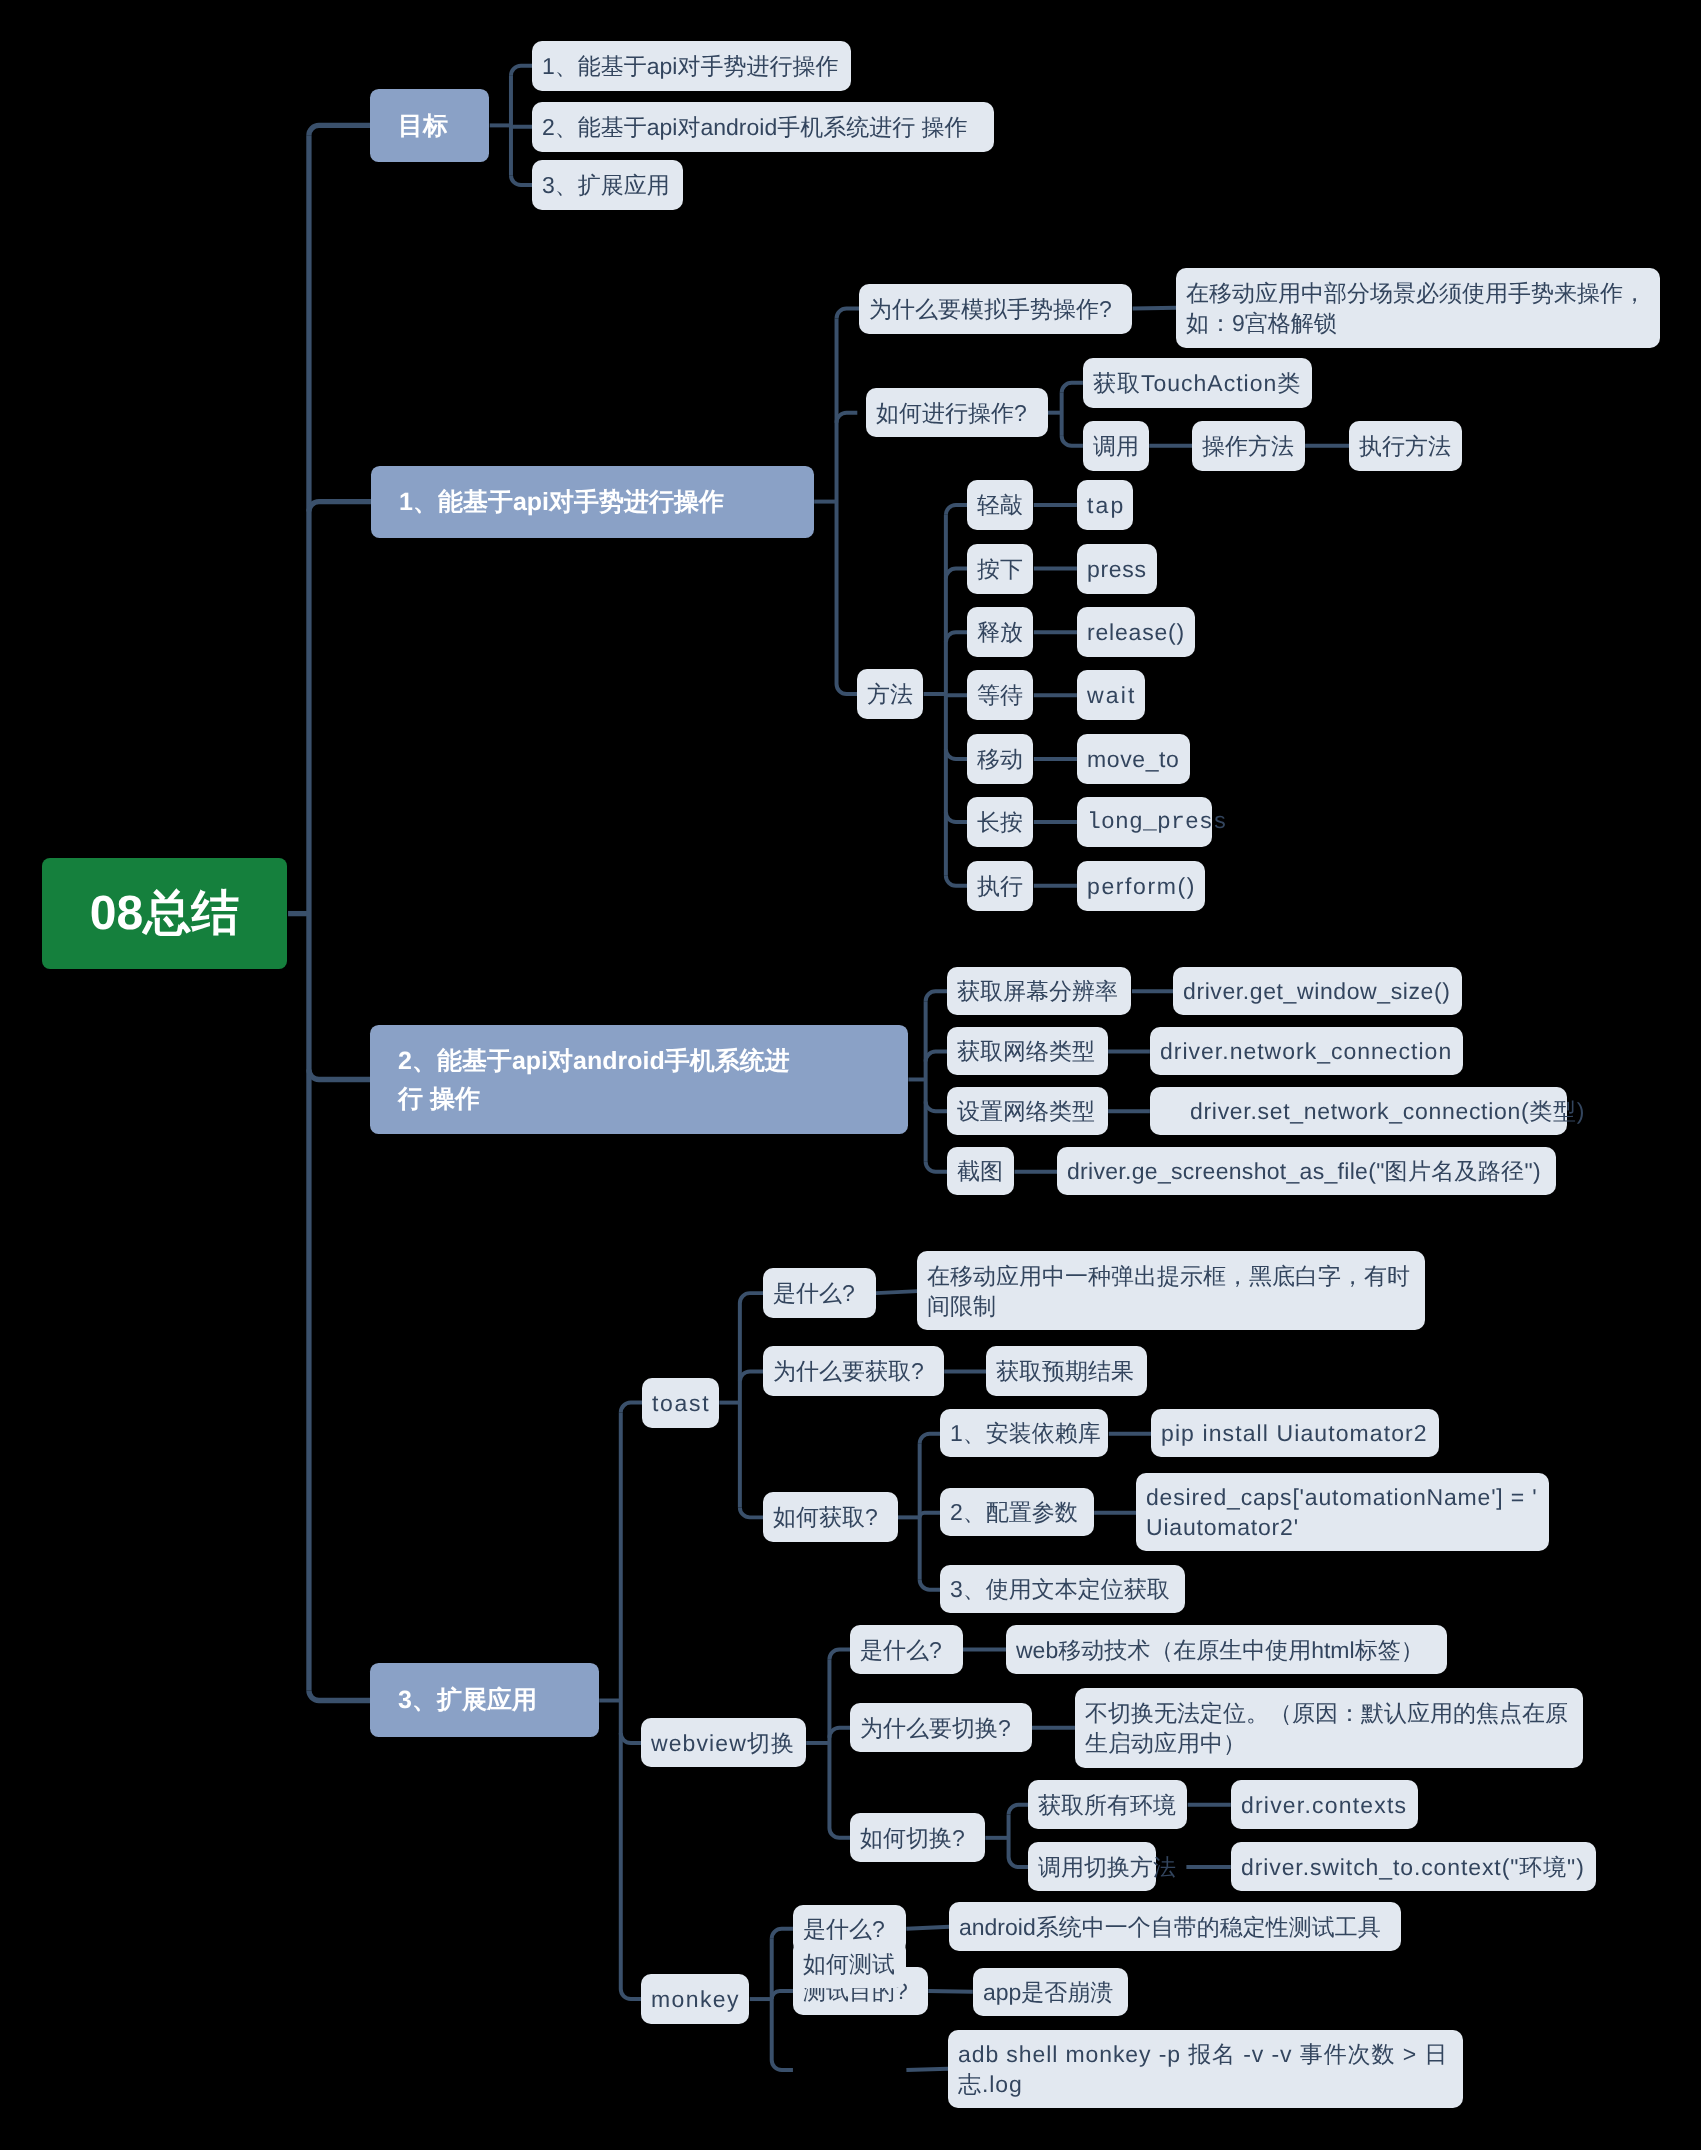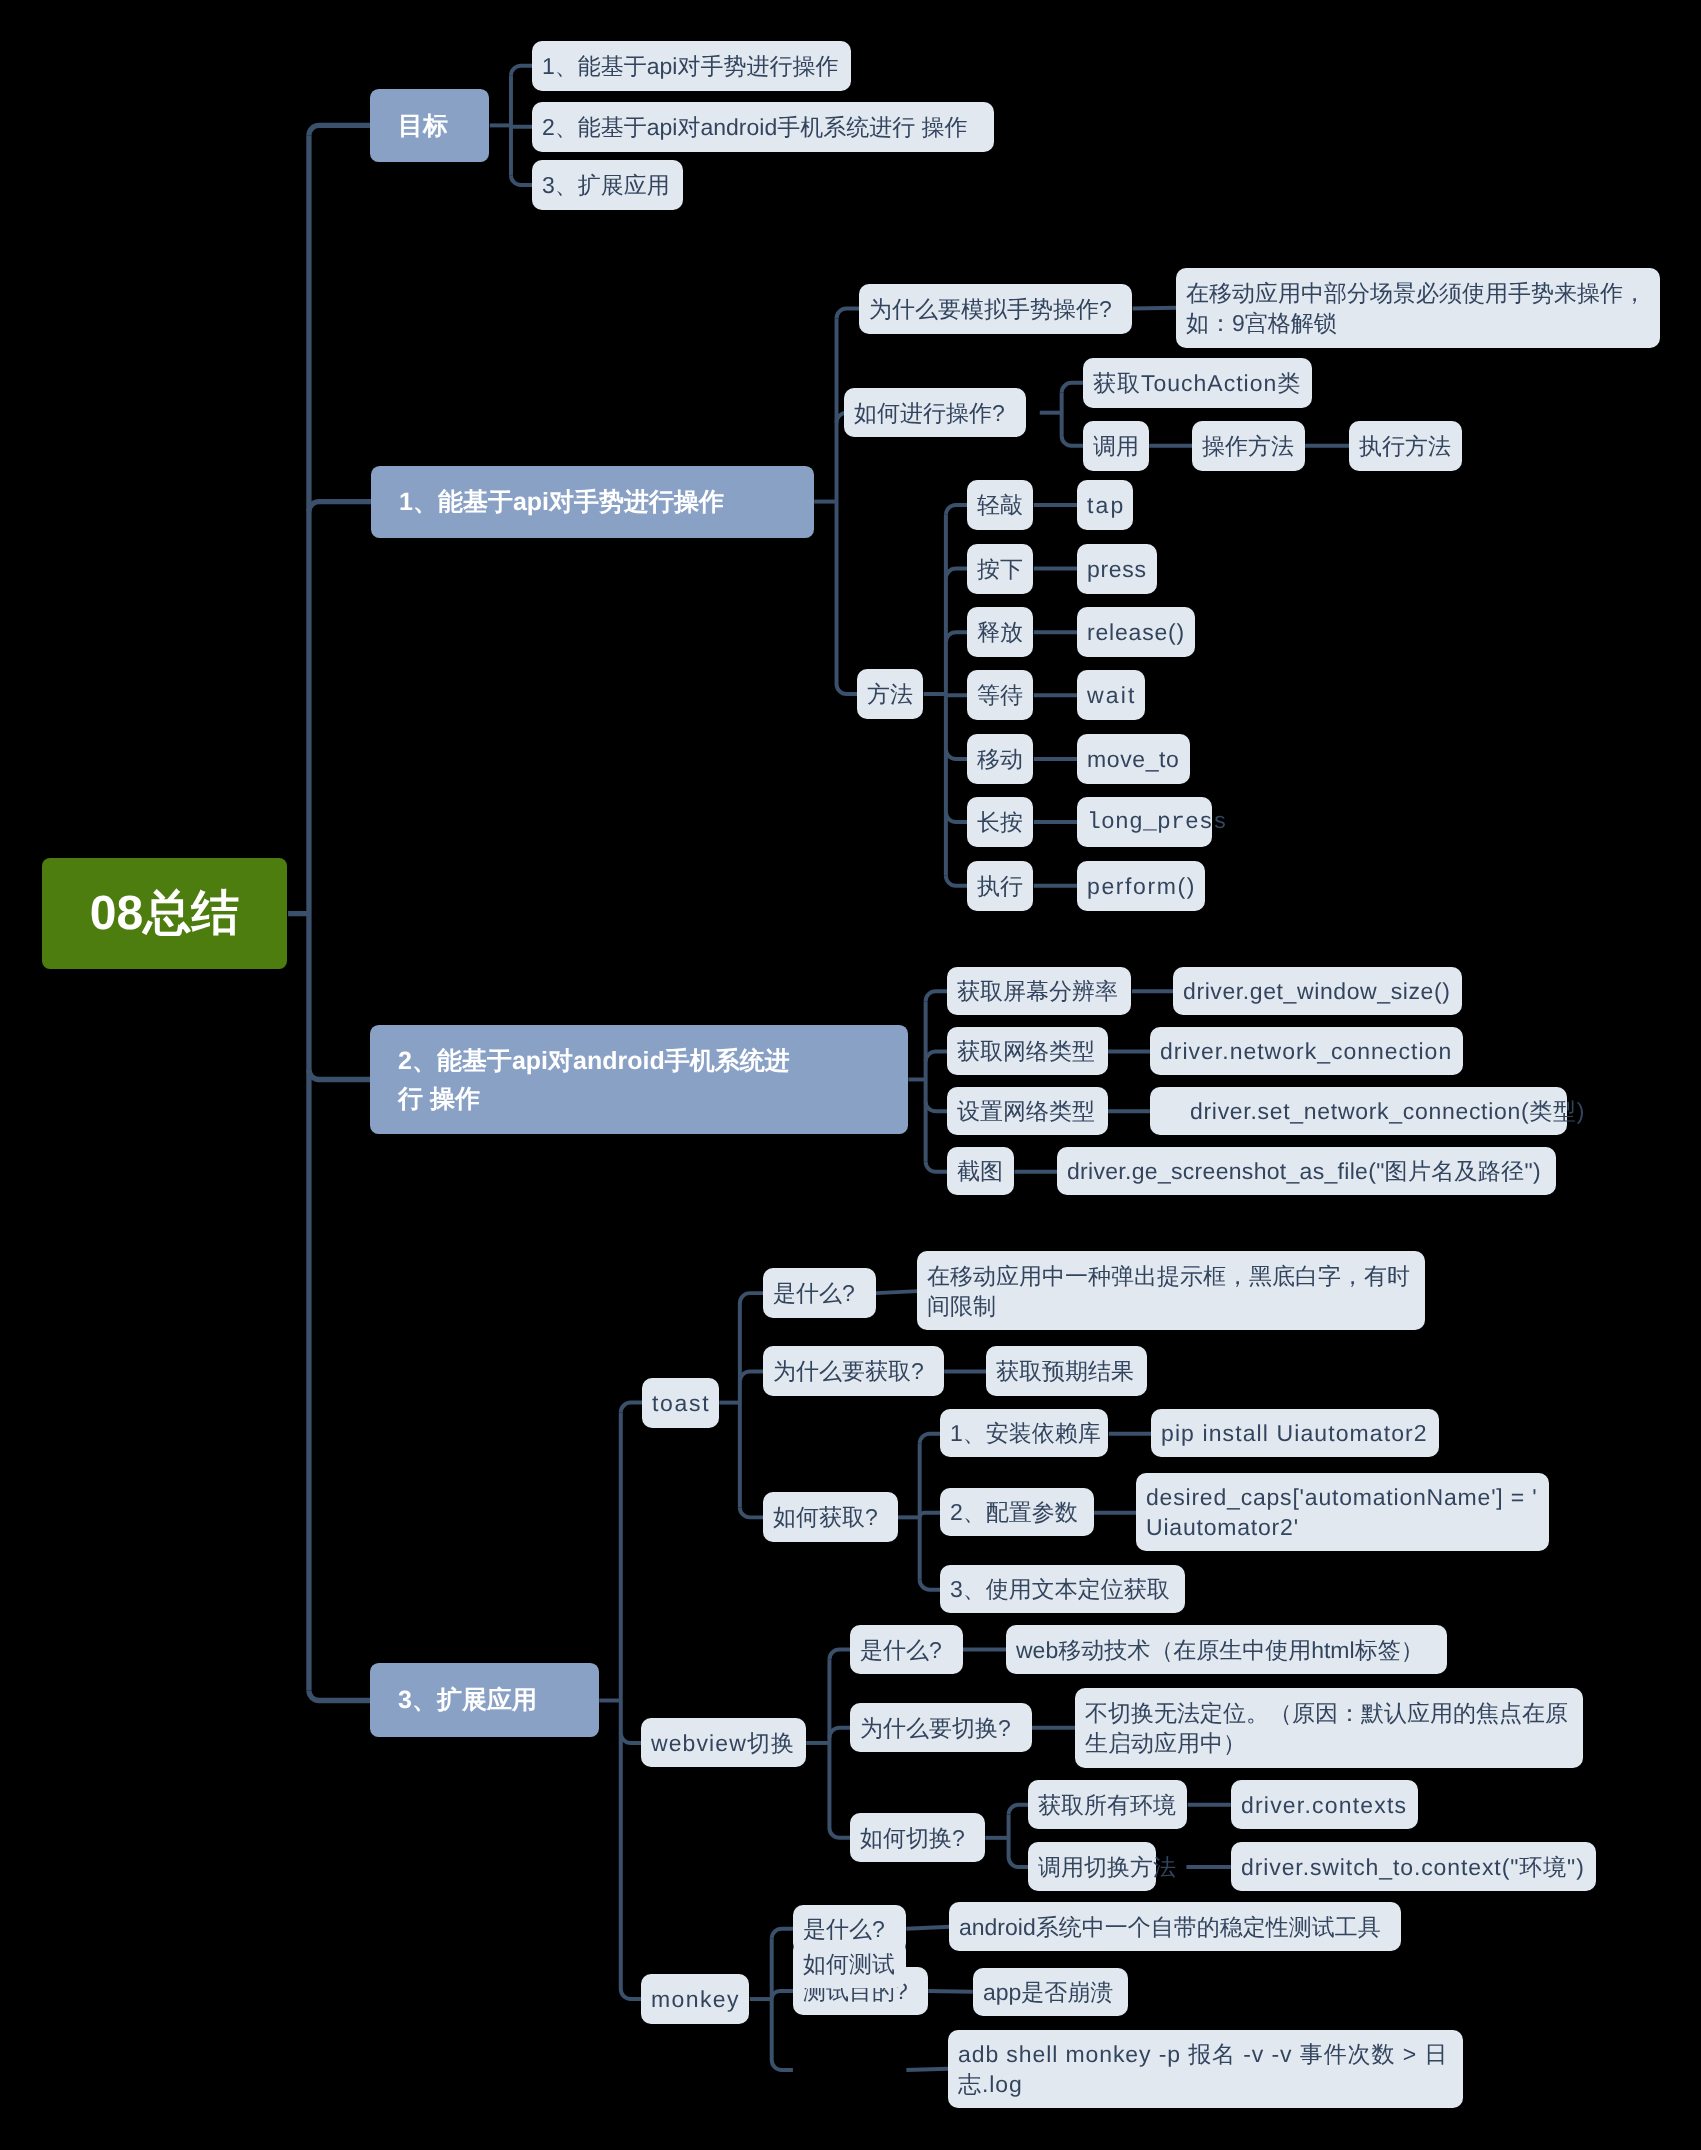--- a/index.html
+++ b/index.html
@@ -7,21 +7,21 @@
   *{-webkit-font-smoothing:antialiased;text-rendering:geometricPrecision;}
   #map{position:relative;width:1702px;height:2151px;background:#000;overflow:hidden;
        font-family:"Liberation Sans",sans-serif;}
   #wires{position:absolute;left:0;top:0;width:1702px;height:2151px;}
   .node{position:absolute;box-sizing:border-box;display:flex;align-items:center;}
   .node .tx{display:block;width:100%;white-space:pre;}
   .leaf{background:#E2E8F0;color:#33455E;border-radius:10px;font-size:23px;line-height:30px;
         padding:0 10px;font-weight:400;}
   .branch{background:#8AA1C6;color:#fff;border-radius:8.6px;font-size:25px;line-height:38px;
           padding:0 28px;font-weight:700;}
-  .root{background:#4d7c0f;color:#fff;border-radius:8px;font-size:48px;line-height:56px;
+  .root{background:#15803d;color:#fff;border-radius:8px;font-size:48px;line-height:56px;
         padding:0 26.5px;font-weight:700;justify-content:center;text-align:center;}
 </style>
 </head>
 <body>
 
 <div id="map">
   <svg id="wires" viewBox="0 0 2565 3242" xmlns="http://www.w3.org/2000/svg" fill="none">
       <path fill="none" stroke="#3A506B" stroke-width="8" stroke-linecap="butt" d="M 434.0 1377.0 L 465.5 1377.0"></path>
       <path fill="none" stroke="#3A506B" stroke-width="8" stroke-linecap="butt" d="M 465.5 204.0 L 465.5 2548.0"></path>
       <path fill="none" stroke="#3A506B" stroke-width="8" stroke-linecap="butt" d="M 465.5 204.0 A 15.0 15.0 0 0 1 480.5 189.0 L 558.0 189.0"></path>
@@ -131,21 +131,21 @@
       <div class="node branch" style="left: 371px; top: 466px; width: 443px; height: 72px;">
         <span class="tx">1、能基于api对手势进行操作</span>
       </div>
       <div class="node leaf" style="left: 859px; top: 284px; width: 273px; height: 50px;">
         <span class="tx">为什么要模拟手势操作?</span>
       </div>
       <div class="node leaf" style="left: 1176px; top: 268px; width: 484px; height: 80px;">
         <span class="tx">在移动应用中部分场景必须使用手势来操作，
 如：9宫格解锁</span>
       </div>
-      <div class="node leaf" style="left: 844px; top: 388px; width: 182px; height: 49px;">
+      <div class="node leaf" style="left: 866px; top: 388px; width: 182px; height: 49px;">
         <span class="tx">如何进行操作?</span>
       </div>
       <div class="node leaf" style="left: 1083px; top: 358px; width: 229px; height: 50px;">
         <span class="tx" style="letter-spacing: 1px;">获取TouchAction类</span>
       </div>
       <div class="node leaf" style="left: 1083px; top: 421px; width: 66px; height: 50px;">
         <span class="tx">调用</span>
       </div>
       <div class="node leaf" style="left: 1192px; top: 421px; width: 113px; height: 50px;">
         <span class="tx">操作方法</span>

